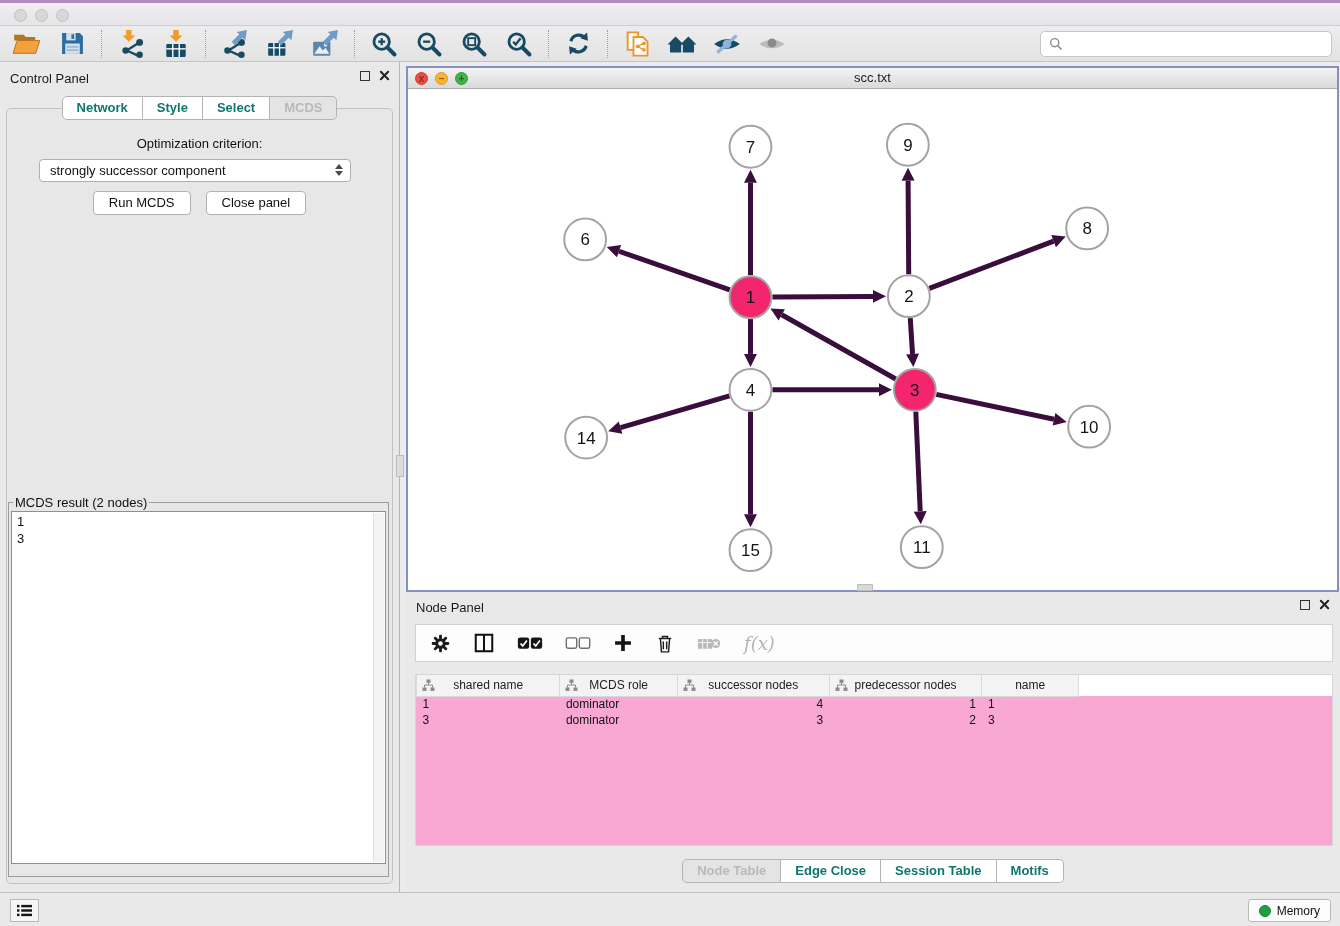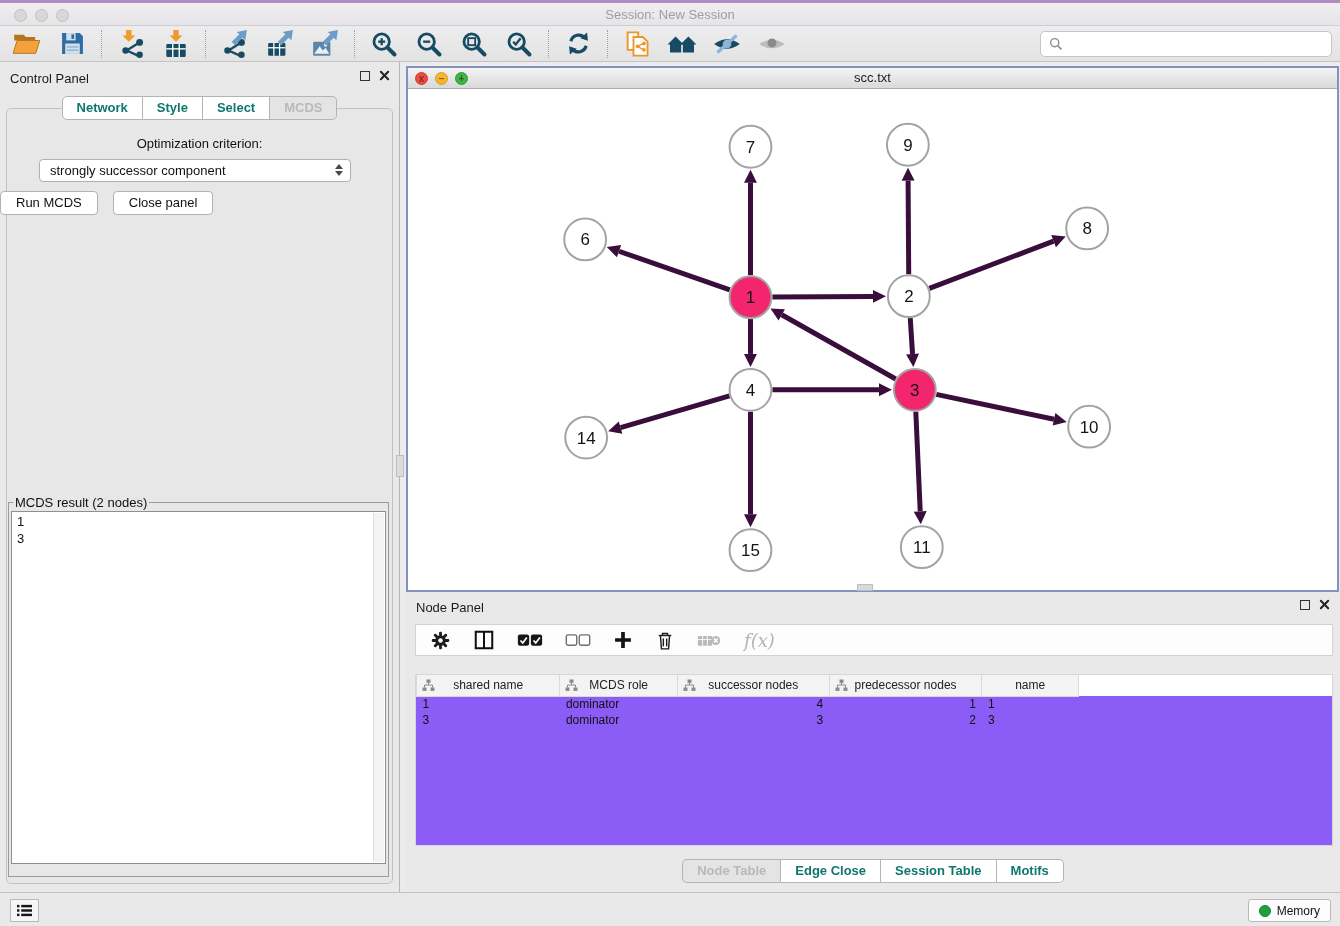--- a/index.html
+++ b/index.html
@@ -36,21 +36,21 @@
   .tab:first-child{border-left:1px solid #b4b4b4;border-radius:5px 0 0 5px;}
   .tab:last-child{border-radius:0 5px 5px 0;}
   .tab.selected{background:#e4e4e4;color:#b9b9b9;}
   .opt-label{position:absolute;top:74px;left:0;right:0;text-align:center;font-size:13px;color:#111;}
   .mac-select{position:absolute;top:97px;left:39px;width:312px;height:23px;background:#fff;border:1px solid #b0b0b0;border-radius:4px;
     display:flex;align-items:center;padding:0 22px 0 10px;font-size:13px;}
   .chevrons{position:absolute;right:7px;top:4px;display:flex;flex-direction:column;gap:2px;}
   .chevrons i{width:0;height:0;border-left:4px solid transparent;border-right:4px solid transparent;}
   .chev-up{border-bottom:5px solid #4a4a4a;}
   .chev-dn{border-top:5px solid #4a4a4a;}
-  .cp-buttons{position:absolute;top:129px;left:0;right:0;display:flex;justify-content:flex-start;gap:15px;}
+  .cp-buttons{position:absolute;top:129px;left:0;right:0;display:flex;justify-content:center;gap:15px;}
   .mac-btn{background:#fff;border:1px solid #b2b2b2;border-radius:4px;padding:3px 15px 4px;font-size:13px;color:#111;}
   .result-fieldset{position:absolute;left:8px;right:10px;top:433px;height:382px;border:1px solid #9c9c9c;padding:1px 2px 4px 2px;background:transparent;}
   .result-fieldset legend{font-size:13px;color:#111;padding:0 2px;margin-left:2px;}
   .result-box{height:353px;background:#fff;border:1px solid #8f8f8f;position:relative;overflow:hidden;
     font-size:13px;line-height:17px;padding:1px 14px 1px 5px;}
   .result-box .sb{position:absolute;top:1px;bottom:1px;right:1px;width:11px;background:#f3f3f3;border-left:1px solid #e0e0e0;}
 
   
   .net-window{position:absolute;left:406px;top:66px;width:933px;height:526px;border:2px solid #8392c1;background:#fff;}
   .net-titlebar{height:21px;background:linear-gradient(#f4f4f4,#d9d9d9);border-bottom:1px solid #adadad;position:relative;}
@@ -65,25 +65,25 @@
   #graph{width:100%;height:100%;display:block;}
 
   
   .vgrip{position:absolute;left:396px;top:455px;width:8px;height:22px;background:#dcdcdc;border:1px solid #bdbdbd;}
   .hgrip{position:absolute;left:857px;top:584px;width:16px;height:7px;background:#d9d9d9;border:1px solid #bdbdbd;}
 
   
   .table-panel{position:absolute;left:406px;top:592px;width:934px;height:300px;background:#e9e9e9;}
   .tp-title{position:absolute;top:8px;left:10px;font-size:13px;color:#1b1b1b;}
   .tp-winicons{position:absolute;top:7px;right:10px;display:flex;gap:9px;align-items:center;}
-  .tp-toolbar{position:absolute;left:9px;right:7px;top:32px;height:32px;background:#fdfdfd;border:1px solid #d2d2d2;
+  .tp-toolbar{position:absolute;left:9px;right:7px;top:32px;height:38px;background:#fdfdfd;border:1px solid #d2d2d2;
     display:flex;align-items:center;gap:22px;padding:0 14px;}
   .tpbtn{display:flex;align-items:center;justify-content:center;}
   .fx{font-family:"DejaVu Serif",serif;font-style:italic;color:#b3b3b3;font-size:18px;}
-  .table-wrap{position:absolute;left:9px;right:7px;top:82px;bottom:46px;background:#8b5cf6;border:1px solid #d6d6d6;overflow:hidden;}
+  .table-wrap{position:absolute;left:9px;right:7px;top:82px;bottom:46px;background:#f9a8d4;border:1px solid #d6d6d6;overflow:hidden;}
   table{border-collapse:collapse;table-layout:fixed;}
   th{background:#f3f3f3;border:1px solid #dadada;border-top:none;height:21px;font-weight:400;font-size:12px;color:#222;
     position:relative;text-align:center;padding:0 4px;}
   th .hier{position:absolute;left:5px;top:4px;}
   td{font-size:12px;height:16px;padding:0 6px;color:#111;white-space:nowrap;}
   td.r{text-align:right;}
   .bt-tabs{position:absolute;bottom:9px;left:0;right:0;display:flex;justify-content:center;}
 
   
   .statusbar{position:absolute;left:0;right:0;bottom:0;height:34px;background:#e9e9e9;border-top:1px solid #c2c2c2;}
@@ -97,21 +97,20 @@
 <body>
 
 <div class="app">
 
   <div class="titlebar">
     <div class="tl-group">
       <span class="tl"></span>
       <span class="tl"></span>
       <span class="tl"></span>
     </div>
-    <div class="title">Session: New Session</div>
   </div>
 
   <div class="toolbar">
     <div class="tbtn">
       <svg width="28" height="26" viewBox="0 0 24 22">
         <path fill="#b5741f" d="M1 3h8l2 2h8v3H1z"></path>
         <path fill="#f2a13d" stroke="#b5741f" stroke-width="0.8" d="M3.5 8h19.5l-3.5 11H0z"></path>
       </svg>
     </div>
     <div class="tbtn">

